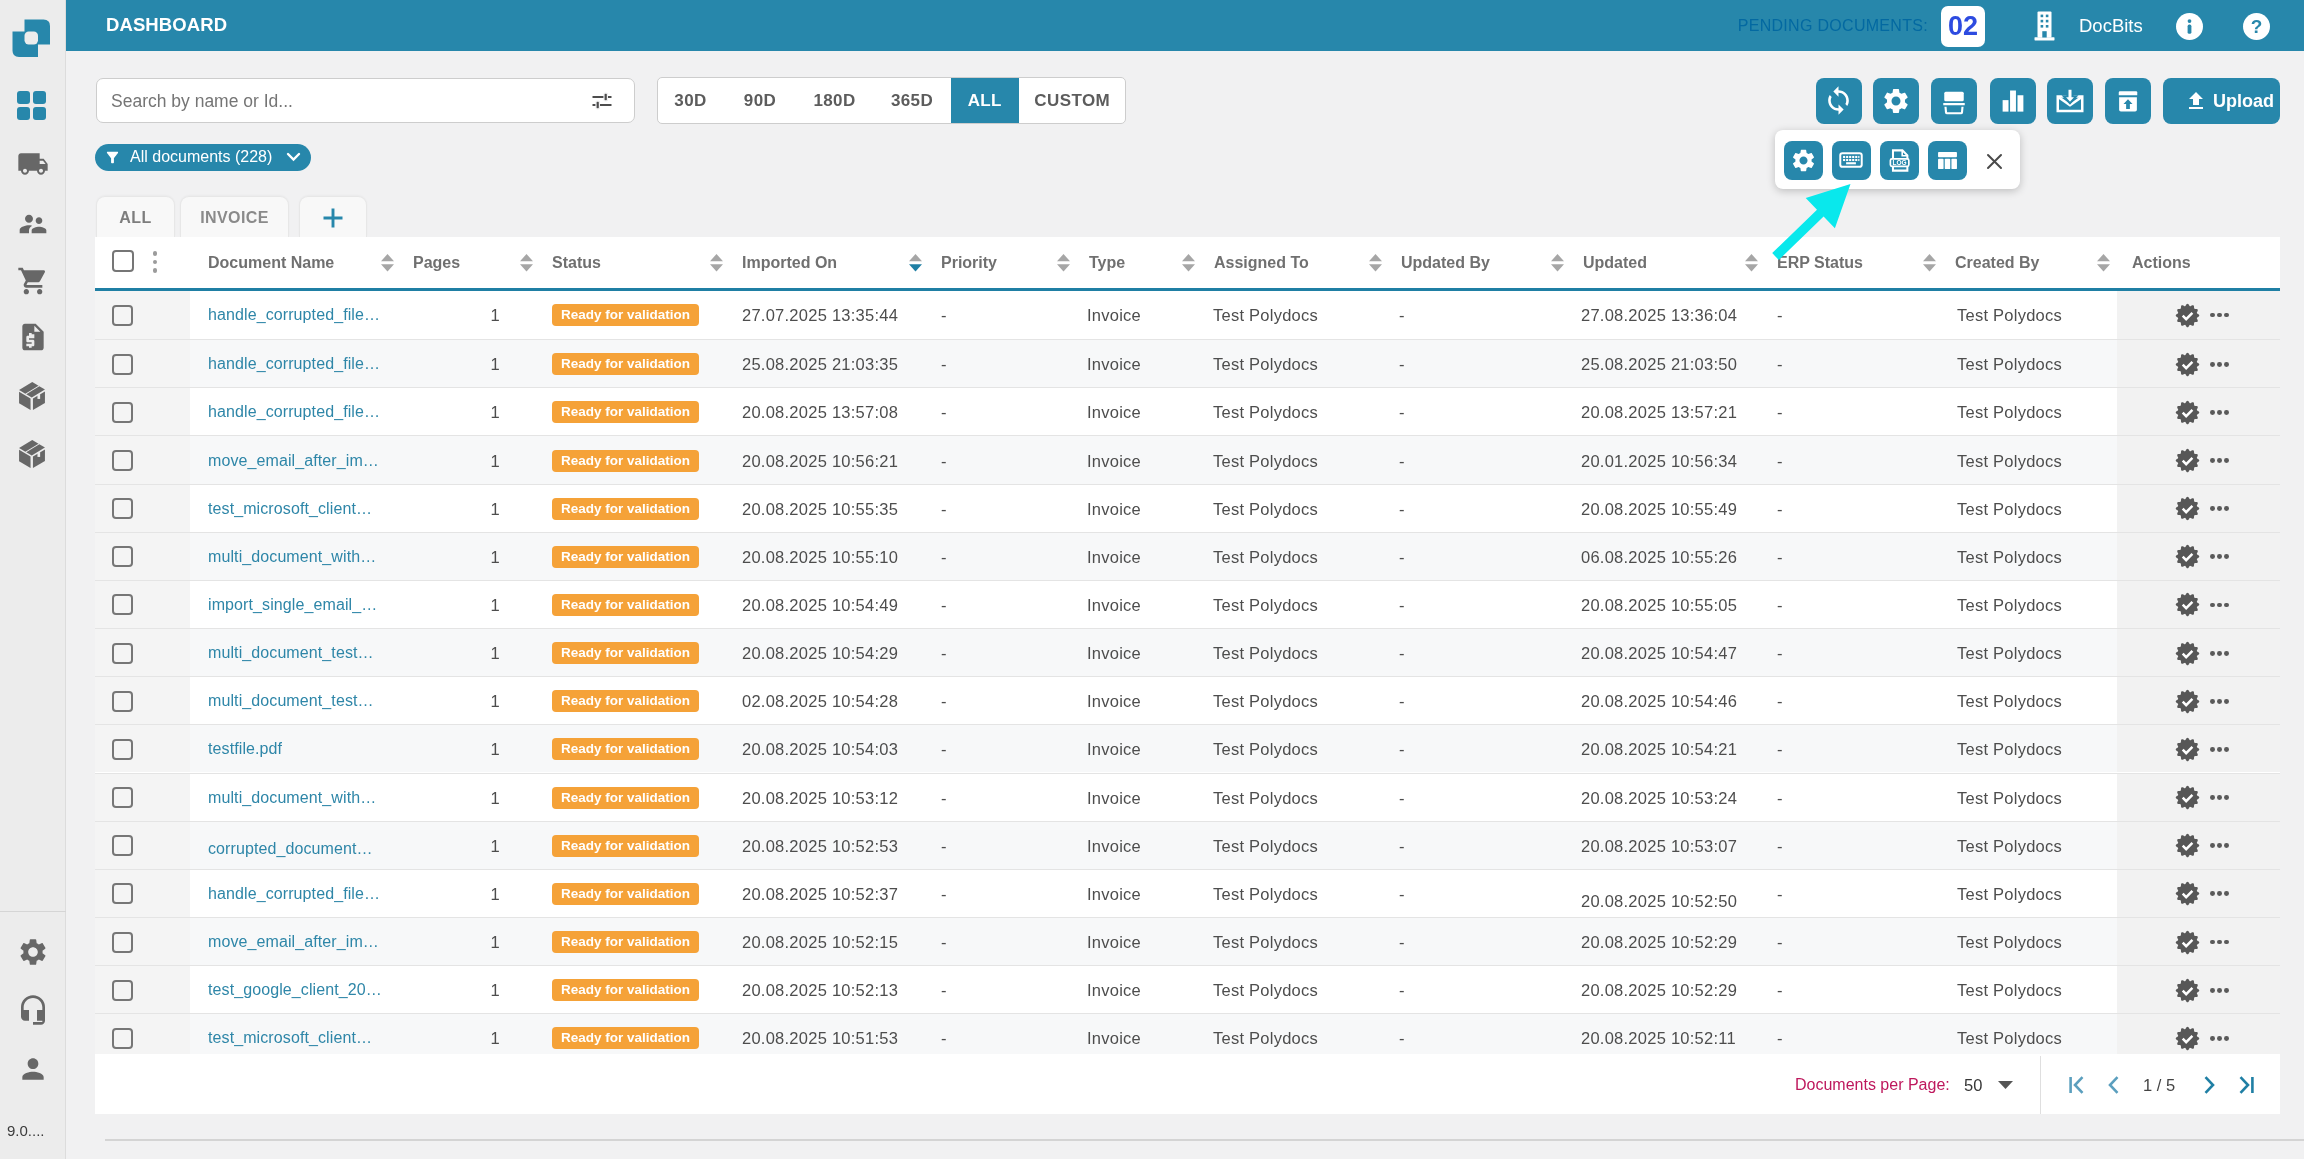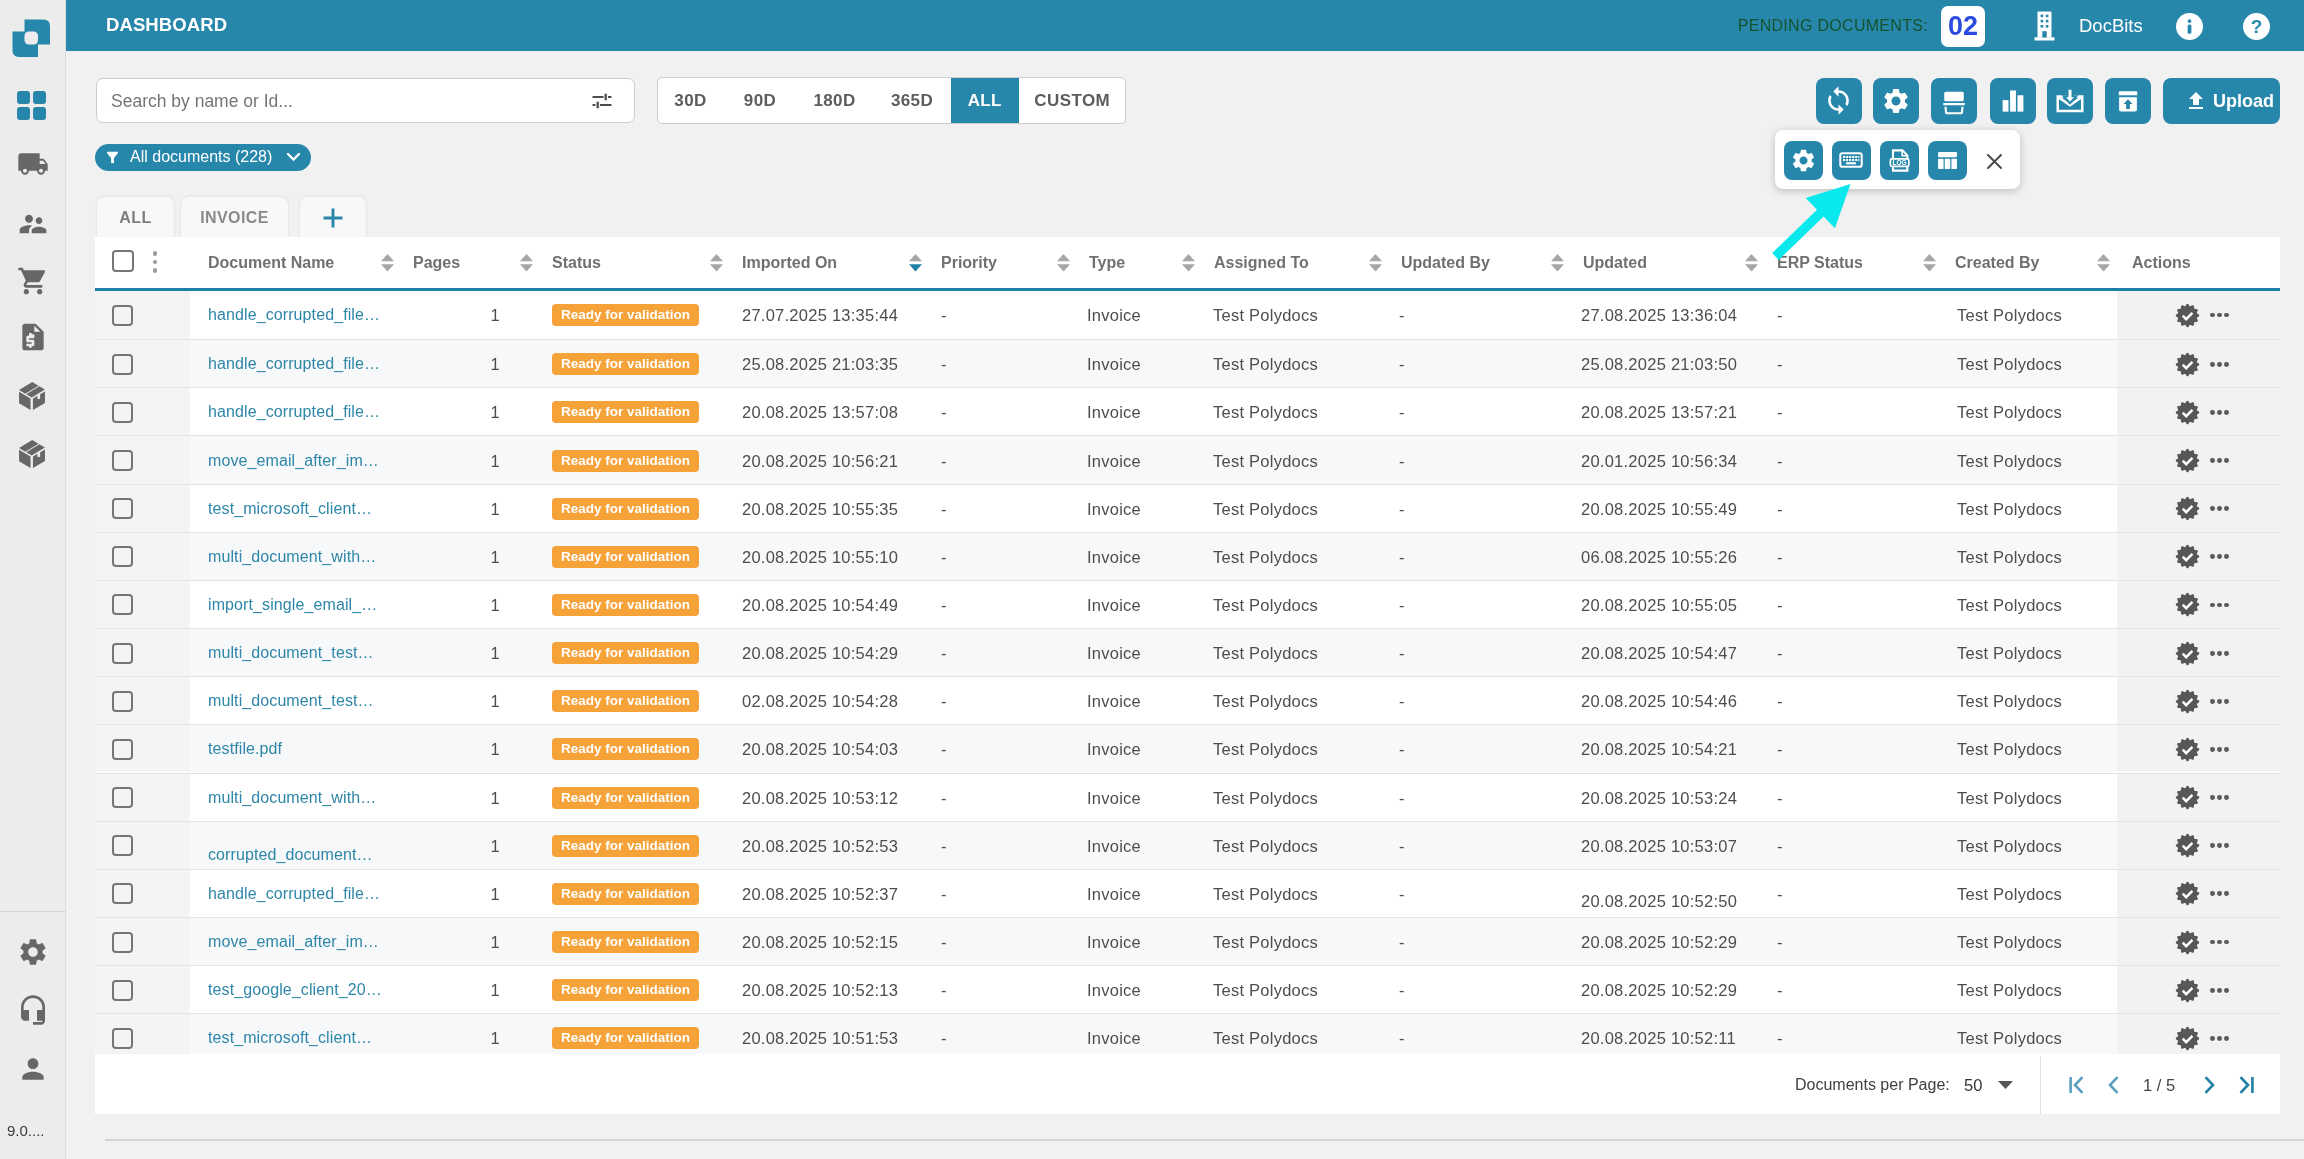--- a/index.html
+++ b/index.html
@@ -68,21 +68,21 @@
   </svg>
 <svg style="position:absolute;left:17px;top:994px;" width="32" height="32" viewBox="0 0 24 24">
     <path fill="#676767" d="M12 1a9 9 0 0 0-9 9v7c0 1.66 1.34 3 3 3h3v-8H5v-2c0-3.87 3.13-7 7-7s7 3.13 7 7v2h-4v8h4v1h-7v2h6c1.66 0 3-1.34 3-3V10a9 9 0 0 0-9-9z"></path>
   </svg>
 <svg style="position:absolute;left:17px;top:1053px;" width="32" height="32" viewBox="0 0 24 24">
     <path fill="#676767" d="M12 12c2.21 0 4-1.79 4-4s-1.79-4-4-4-4 1.79-4 4 1.79 4 4 4zm0 2c-2.67 0-8 1.34-8 4v2h16v-2c0-2.66-5.33-4-8-4z"></path>
   </svg>
 <div class="a" style="left:7px;top:1122px;font-size:15px;color:#3b3b3b">9.0....</div>
 <div class="a topbar"></div>
 <div class="a" style="left:106px;top:25px;transform:translateY(-50%);color:#fff;font-size:18.5px;font-weight:bold;letter-spacing:.1px">DASHBOARD</div>
-<div class="a" style="right:376px;top:26px;transform:translateY(-50%);color:#14532d;font-size:16px;letter-spacing:.3px;white-space:nowrap">PENDING DOCUMENTS:</div>
+<div class="a" style="right:376px;top:26px;transform:translateY(-50%);color:#0369a1;font-size:16px;letter-spacing:.3px;white-space:nowrap">PENDING DOCUMENTS:</div>
 <div class="a" style="left:1941px;top:6px;width:44px;height:40.5px;background:#fff;border-radius:7px;color:#2D4BE0;font-size:27px;font-weight:bold;text-align:center;line-height:40px">02</div>
 <svg class="a" style="left:2033px;top:11px" width="23" height="30" viewBox="0 0 23 30">
 <g fill="#fff">
 <rect x="4.5" y="0.5" width="14" height="26" rx="1"></rect>
 <rect x="1.5" y="26.2" width="20" height="3.2" rx="0.6"></rect>
 </g>
 <g fill="#2787AB">
 <rect x="7.6" y="3.6" width="2.6" height="2.6"></rect>
       <rect x="12.8" y="3.6" width="2.6" height="2.6"></rect>
 <rect x="7.6" y="8.8" width="2.6" height="2.6"></rect>
@@ -540,21 +540,21 @@
       </svg>
 <div style="position:absolute;left:2115.0px;top:21.675px;width:4.8px;height:4.8px;border-radius:50%;background:#5a5a5a"></div>
 <div style="position:absolute;left:2122.2px;top:21.675px;width:4.8px;height:4.8px;border-radius:50%;background:#5a5a5a"></div>
 <div style="position:absolute;left:2129.4px;top:21.675px;width:4.8px;height:4.8px;border-radius:50%;background:#5a5a5a"></div>
 </div>
 <div style="position:absolute;left:0;top:529.65px;width:2185px;height:48.15px;border-top:1px solid #E4E4E4;">
 <div style="position:absolute;left:0;top:0;width:95px;height:100%;background:#F4F4F4"></div>
 <div style="position:absolute;left:95px;top:0;width:1927px;height:100%;background:#F7F8F9"></div>
 <div style="position:absolute;left:2022px;top:0;width:163px;height:100%;background:#F2F2F2"></div>
 <div class="cb" style="left:17px;top:13.575px"></div>
-<div class="cell link" style="left:113px;top:33px">corrupted_document…</div>
+<div class="cell link" style="left:113px;top:27px">corrupted_document…</div>
 <div class="cell" style="left:306px;top:24.075px;width:99px;text-align:right">1</div>
 <div class="badge" style="left:457px;top:24.075px">Ready for validation</div>
 <div class="cell" style="left:647px;top:24.075px">20.08.2025 10:52:53</div>
 <div class="cell" style="left:846px;top:24.075px">-</div>
 <div class="cell" style="left:992px;top:24.075px">Invoice</div>
 <div class="cell" style="left:1118px;top:24.075px">Test Polydocs</div>
 <div class="cell" style="left:1304px;top:24.075px">-</div>
 <div class="cell" style="left:1486px;top:24.075px">20.08.2025 10:53:07</div>
 <div class="cell" style="left:1682px;top:24.075px">-</div>
 <div class="cell" style="left:1862px;top:24.075px">Test Polydocs</div>
@@ -656,21 +656,21 @@
 <div class="cell" style="left:1862px;top:24.075px">Test Polydocs</div>
 <svg style="position:absolute;left:2080px;top:11.575px" width="25" height="25" viewBox="0 0 24 24">
         <polygon fill="#575757" points="23.30,12.00 23.16,12.49 22.76,12.94 22.21,13.34 21.65,13.70 21.21,14.04 20.98,14.41 21.00,14.84 21.21,15.35 21.52,15.94 21.79,16.56 21.90,17.16 21.79,17.65 21.42,18.00 20.85,18.19 20.17,18.27 19.51,18.30 18.96,18.37 18.58,18.58 18.37,18.96 18.30,19.51 18.27,20.17 18.19,20.85 18.00,21.42 17.65,21.79 17.16,21.90 16.56,21.79 15.94,21.52 15.35,21.21 14.84,21.00 14.41,20.98 14.04,21.21 13.70,21.65 13.34,22.21 12.94,22.76 12.49,23.16 12.00,23.30 11.51,23.16 11.06,22.76 10.66,22.21 10.30,21.65 9.96,21.21 9.59,20.98 9.16,21.00 8.65,21.21 8.06,21.52 7.44,21.79 6.84,21.90 6.35,21.79 6.00,21.42 5.81,20.85 5.73,20.17 5.70,19.51 5.63,18.96 5.42,18.58 5.04,18.37 4.49,18.30 3.83,18.27 3.15,18.19 2.58,18.00 2.21,17.65 2.10,17.16 2.21,16.56 2.48,15.94 2.79,15.35 3.00,14.84 3.02,14.41 2.79,14.04 2.35,13.70 1.79,13.34 1.24,12.94 0.84,12.49 0.70,12.00 0.84,11.51 1.24,11.06 1.79,10.66 2.35,10.30 2.79,9.96 3.02,9.59 3.00,9.16 2.79,8.65 2.48,8.06 2.21,7.44 2.10,6.84 2.21,6.35 2.58,6.00 3.15,5.81 3.83,5.73 4.49,5.70 5.04,5.63 5.42,5.42 5.63,5.04 5.70,4.49 5.73,3.83 5.81,3.15 6.00,2.58 6.35,2.21 6.84,2.10 7.44,2.21 8.06,2.48 8.65,2.79 9.16,3.00 9.59,3.02 9.96,2.79 10.30,2.35 10.66,1.79 11.06,1.24 11.51,0.84 12.00,0.70 12.49,0.84 12.94,1.24 13.34,1.79 13.70,2.35 14.04,2.79 14.41,3.02 14.84,3.00 15.35,2.79 15.94,2.48 16.56,2.21 17.16,2.10 17.65,2.21 18.00,2.58 18.19,3.15 18.27,3.83 18.30,4.49 18.37,5.04 18.58,5.42 18.96,5.63 19.51,5.70 20.17,5.73 20.85,5.81 21.42,6.00 21.79,6.35 21.90,6.84 21.79,7.44 21.52,8.06 21.21,8.65 21.00,9.16 20.98,9.59 21.21,9.96 21.65,10.30 22.21,10.66 22.76,11.06 23.16,11.51"></polygon>
         <path d="M7.4 12.2 L10.7 15.5 L16.7 9.4" stroke="#fff" stroke-width="2.4" fill="none"></path>
       </svg>
 <div style="position:absolute;left:2115.0px;top:21.675px;width:4.8px;height:4.8px;border-radius:50%;background:#5a5a5a"></div>
 <div style="position:absolute;left:2122.2px;top:21.675px;width:4.8px;height:4.8px;border-radius:50%;background:#5a5a5a"></div>
 <div style="position:absolute;left:2129.4px;top:21.675px;width:4.8px;height:4.8px;border-radius:50%;background:#5a5a5a"></div>
 </div>
 </div>
-<div class="a" style="left:1795px;top:1085px;transform:translateY(-50%);font-size:16px;color:#404040">Documents per Page:</div>
+<div class="a" style="left:1795px;top:1085px;transform:translateY(-50%);font-size:16px;color:#be185d">Documents per Page:</div>
 <div class="a" style="left:1964px;top:1085px;transform:translateY(-50%);font-size:16.5px;color:#373737">50</div>
 <svg class="a" style="left:1998px;top:1081px" width="15" height="8" viewBox="0 0 15 8">
 <polygon points="0,0 15,0 7.5,8" fill="#555"></polygon>
   </svg>
 <div class="a" style="left:2040px;top:1056px;width:1px;height:58px;background:#DFDFDF"></div>
 <svg class="a" style="left:2068px;top:1076px" width="17" height="18" viewBox="0 0 17 18">
 <path d="M2.6 1 V17" stroke="#5B9FBE" stroke-width="2.6"></path>
 <path d="M14.5 1.2 L7 9 L14.5 16.8" stroke="#5B9FBE" stroke-width="2.6" fill="none"></path>
   </svg>
 <svg class="a" style="left:2106px;top:1076px" width="14" height="18" viewBox="0 0 14 18">

